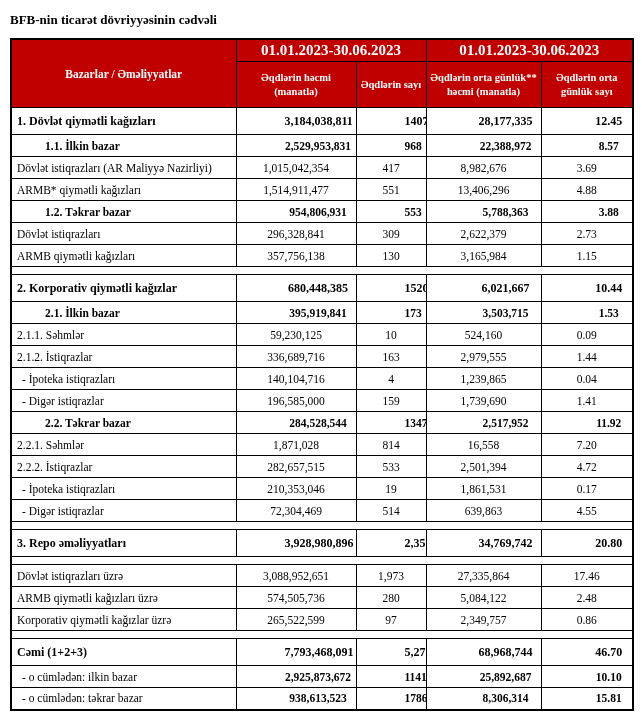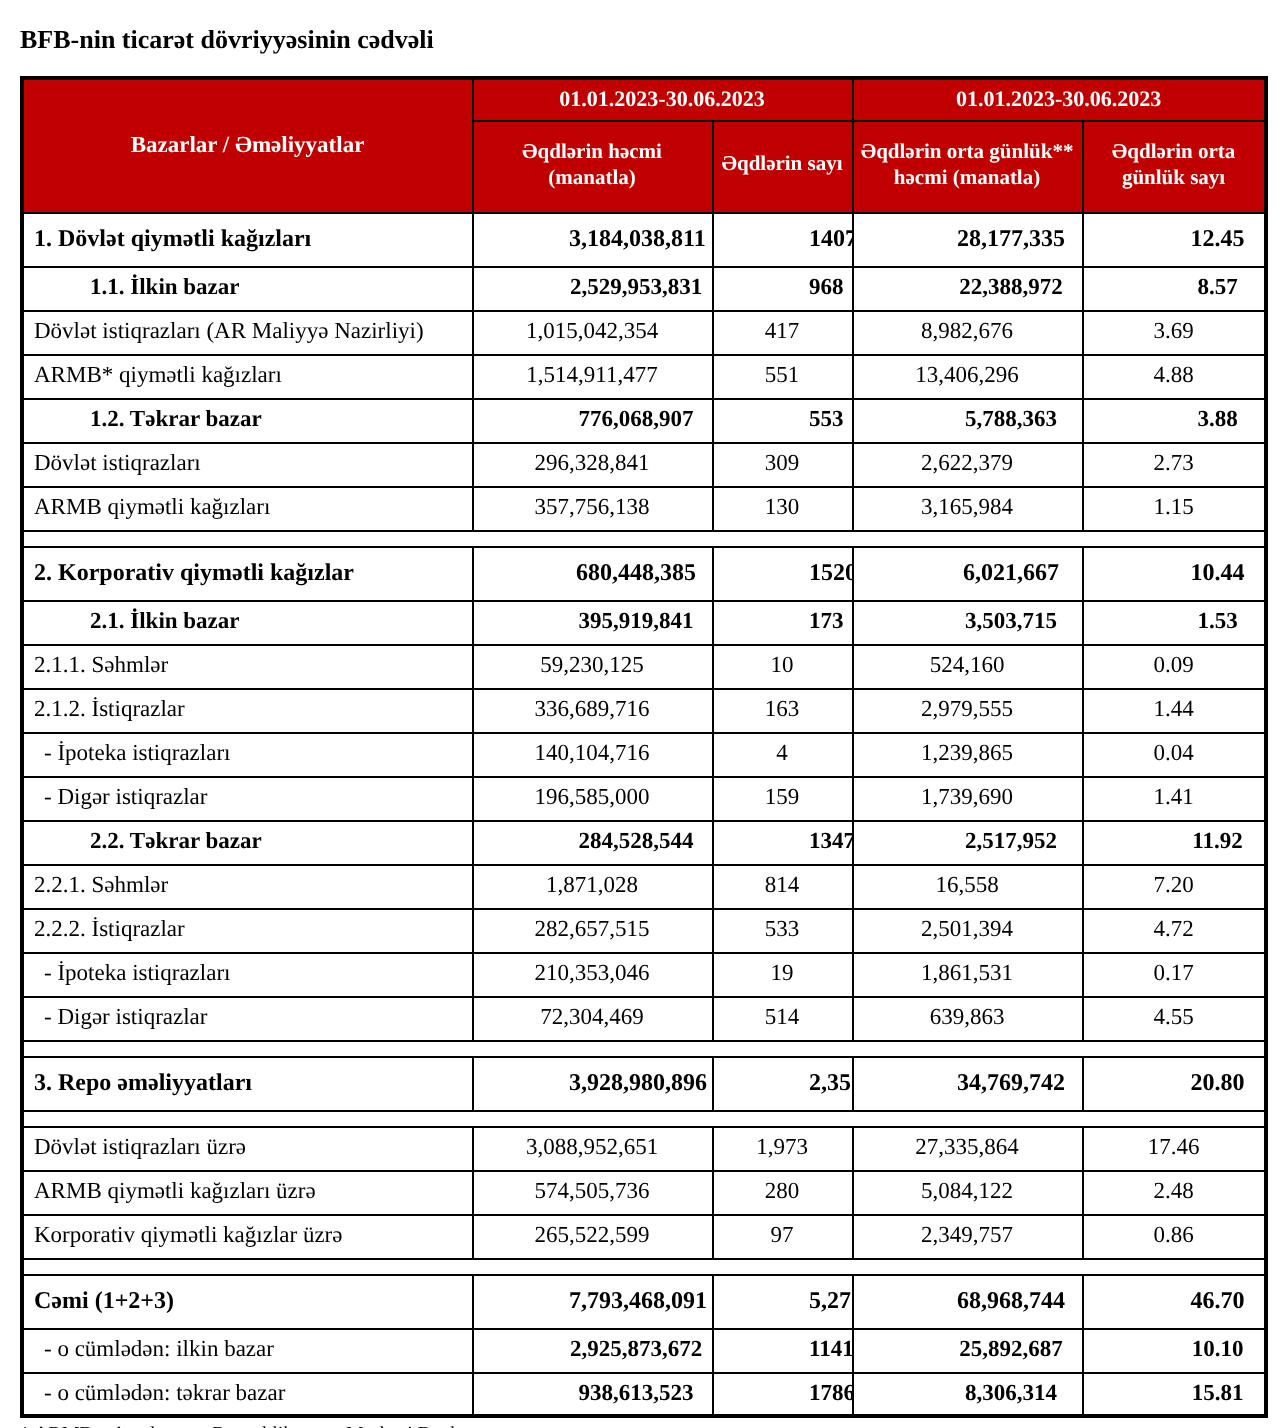--- a/index.html
+++ b/index.html
@@ -36,21 +36,21 @@
     overflow: hidden;
   }
   thead th {
     background: var(--header-bg);
     color: var(--header-fg);
     font-weight: 700;
     text-align: center;
     vertical-align: middle;
     padding: 2px 3px;
   }
-  th.period-header { font-size: 11px; height: 21px; }
+  th.period-header { font-size: 15px; height: 21px; }
   th.sub-header    { font-size: 10.5px; height: 46px; line-height: 1.25; }
   th.corner-header { font-size: 11.5px; }
   tbody td {
     font-size: 11.5px;
     padding: 1px 4px;
     height: 22px;
     vertical-align: middle;
     background: #ffffff;
   }
   td.label-cell { text-align: left; }
@@ -124,21 +124,21 @@
         </tr>
         <tr>
           <td class="label-cell indent-0">ARMB* qiymətli kağızları</td>
           <td class="value-cell">1,514,911,477</td>
           <td class="value-cell">551</td>
           <td class="value-cell">13,406,296</td>
           <td class="value-cell">4.88</td>
         </tr>
         <tr>
           <td class="label-cell indent-2 bold">1.2. Təkrar bazar</td>
-          <td class="value-cell bold">776,068,907</td>
+          <td class="value-cell bold">954,806,931</td>
           <td class="value-cell bold">553</td>
           <td class="value-cell bold">5,788,363</td>
           <td class="value-cell bold">3.88</td>
         </tr>
         <tr>
           <td class="label-cell indent-0">Dövlət istiqrazları</td>
           <td class="value-cell">296,328,841</td>
           <td class="value-cell">309</td>
           <td class="value-cell">2,622,379</td>
           <td class="value-cell">2.73</td>

